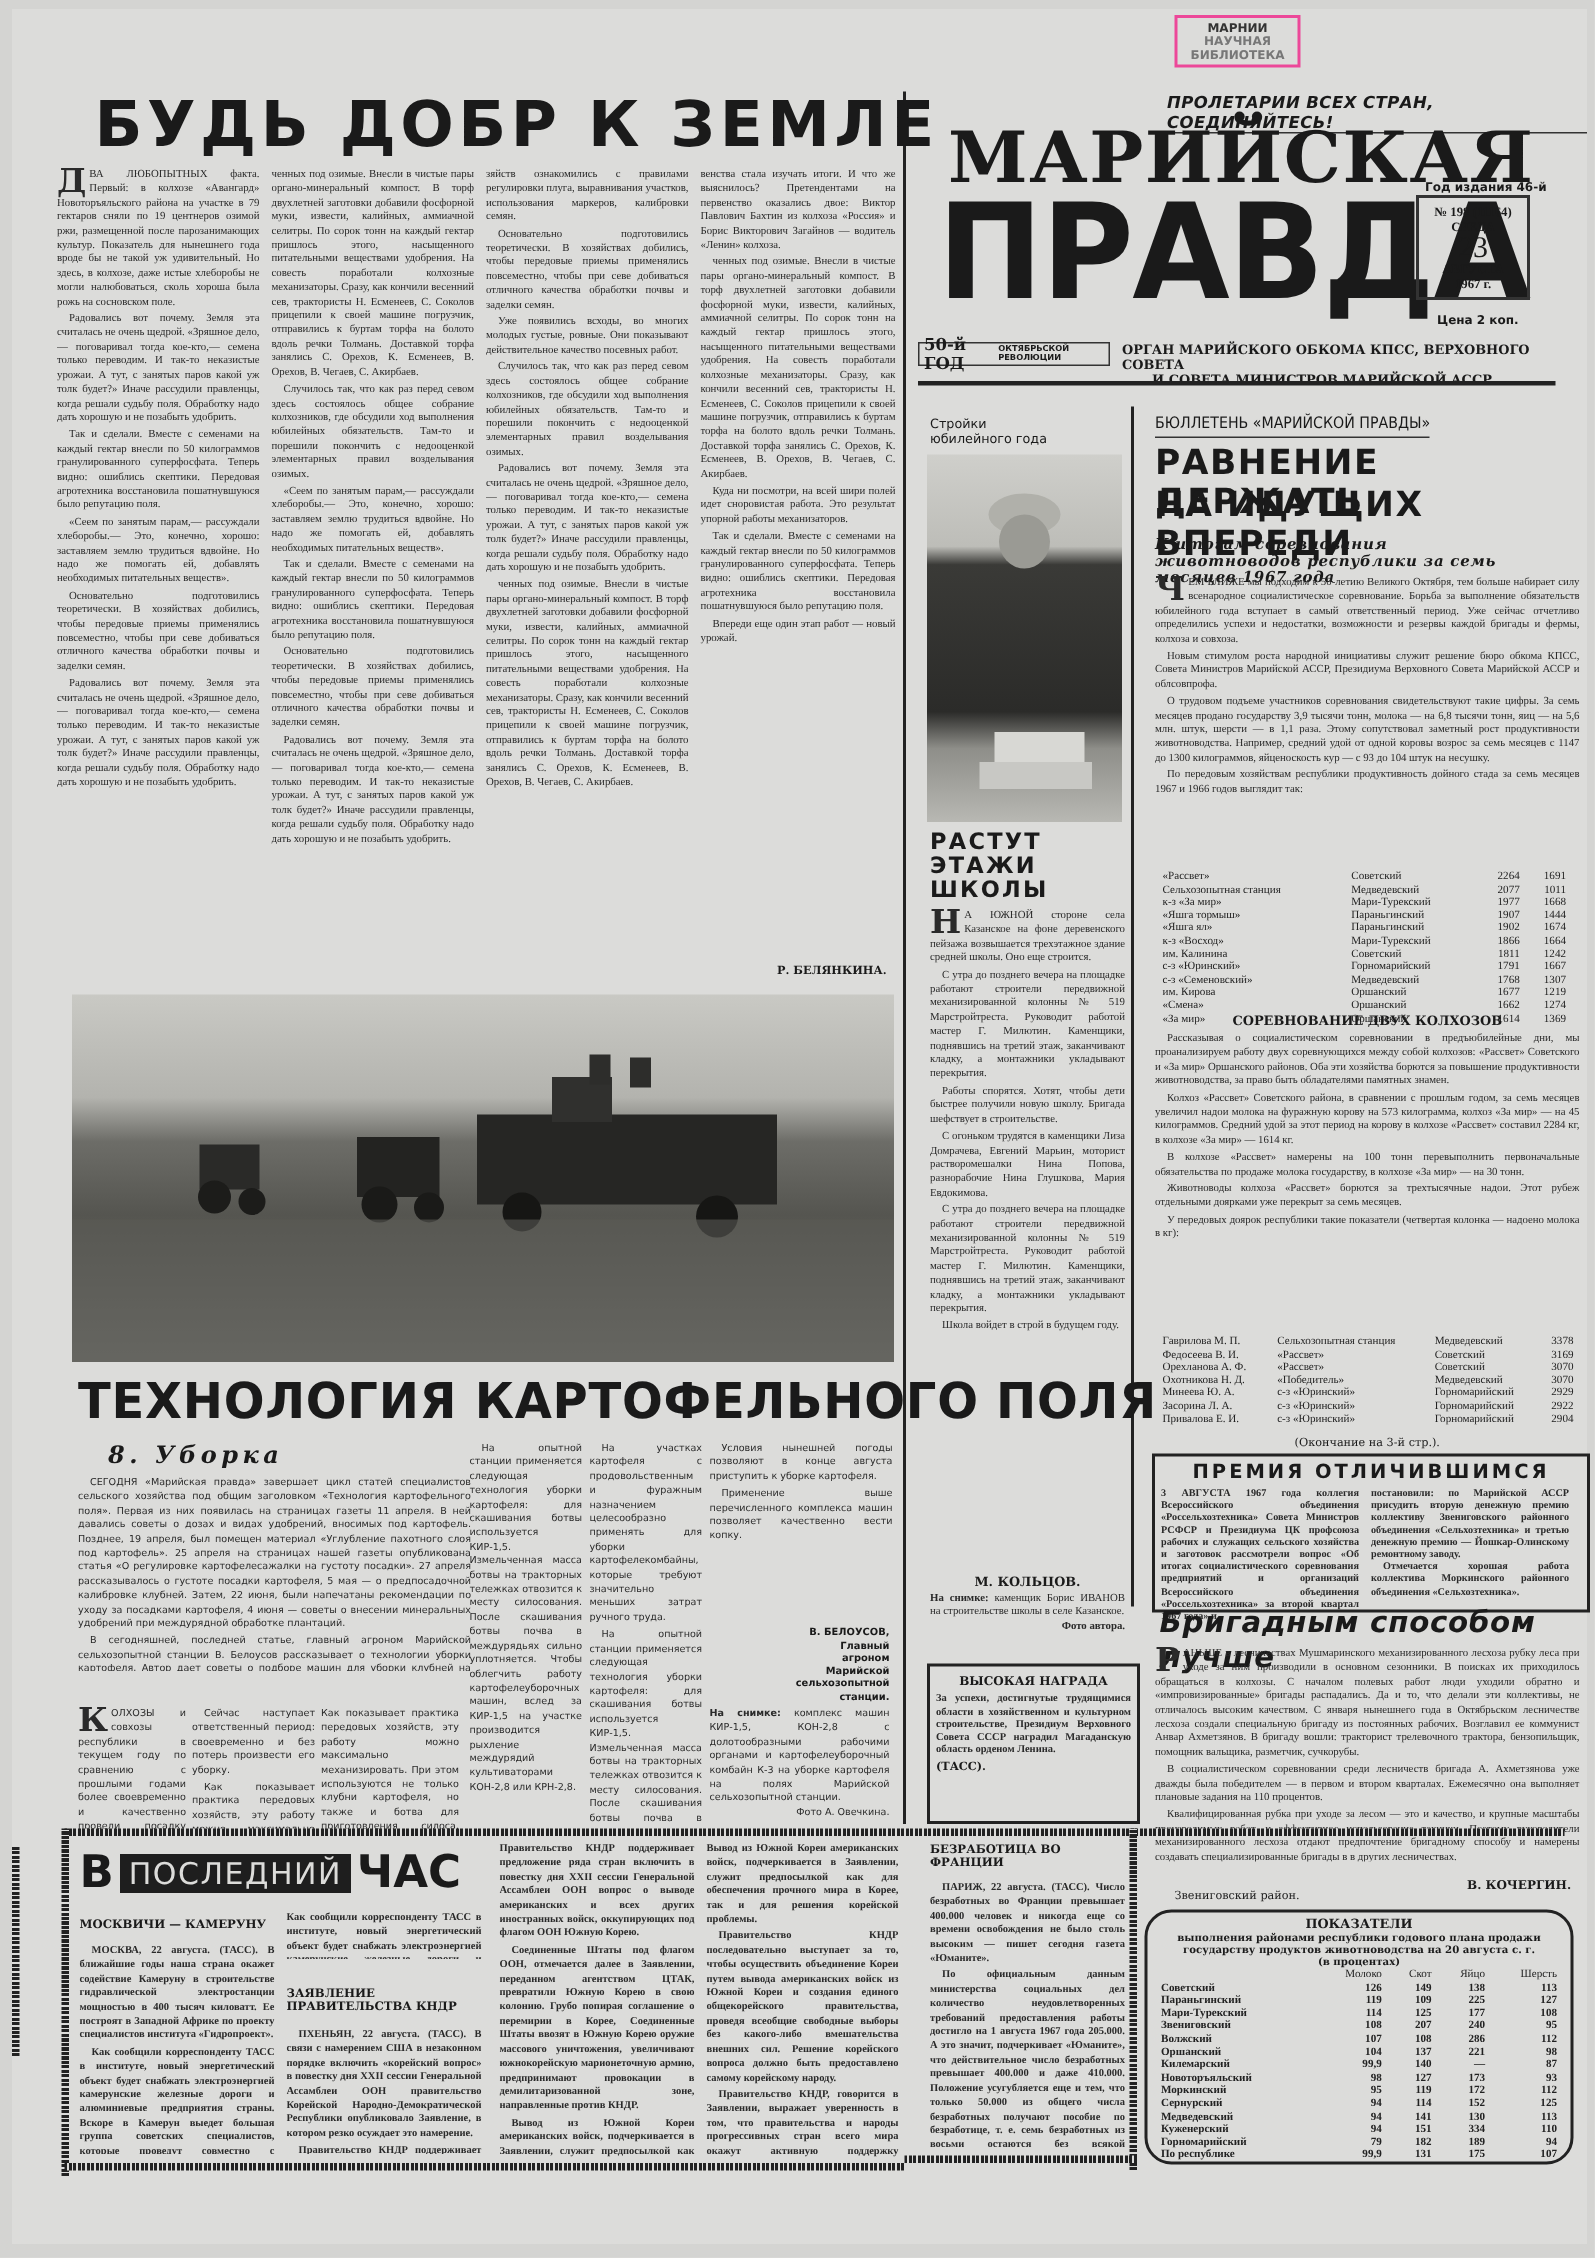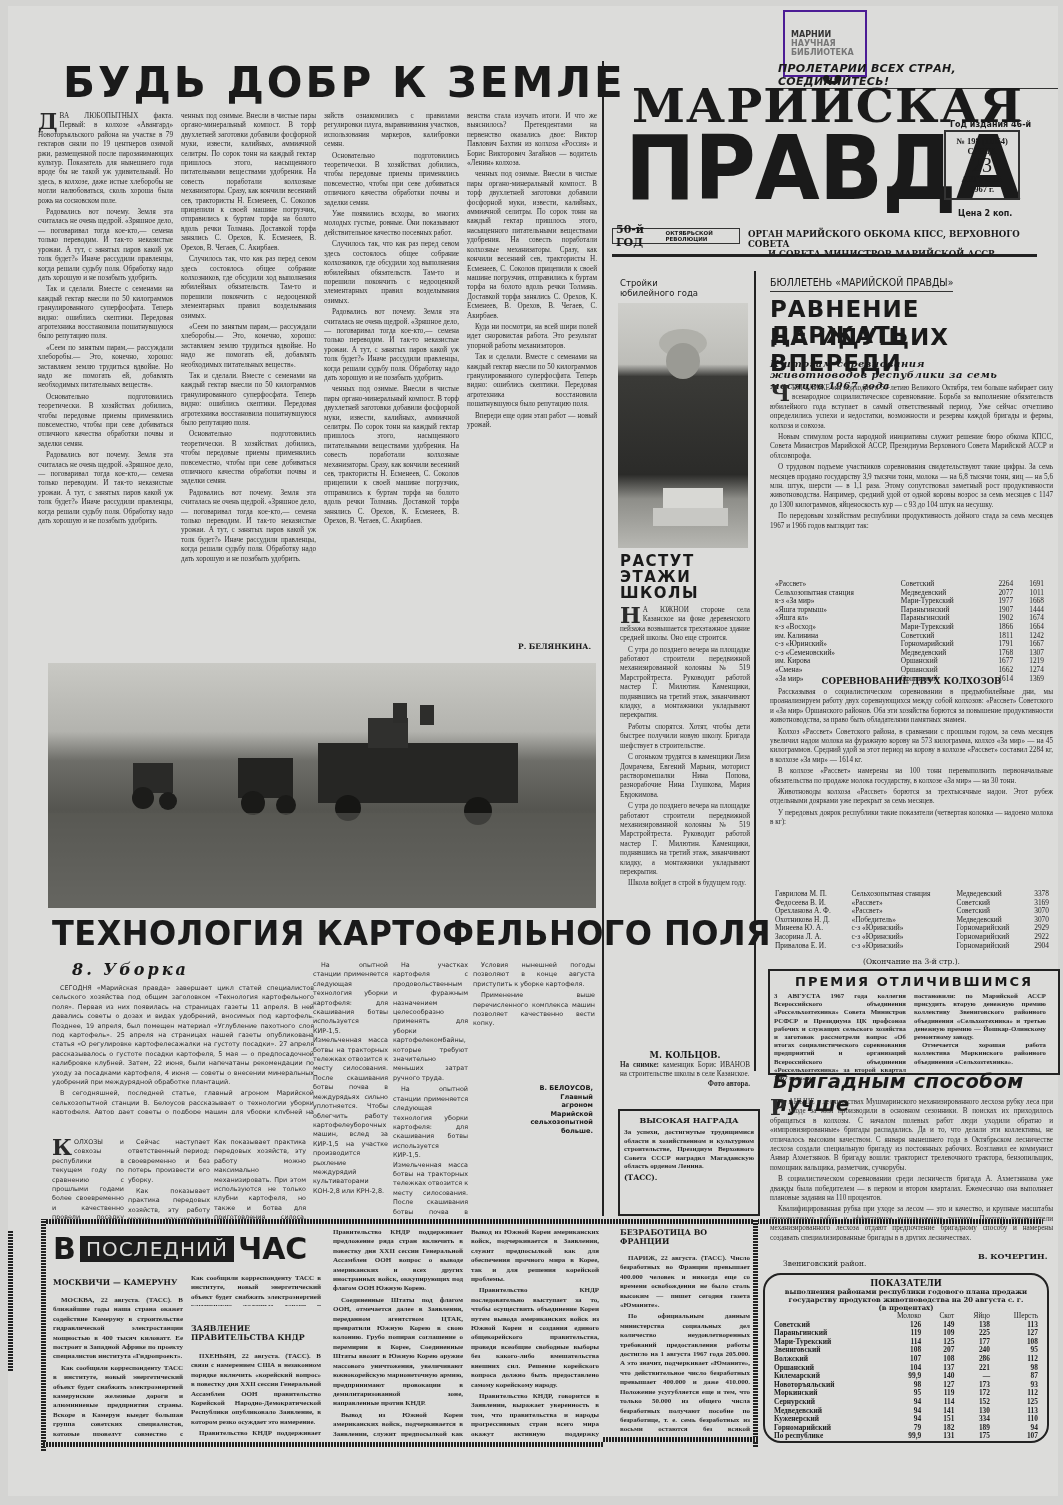--- a/index.html
+++ b/index.html
@@ -10,21 +10,21 @@
   .col-text p{margin:0 0 2px 0;text-indent:8px;}
   .dropcap{float:left;font-size:22px;line-height:18px;font-weight:bold;margin-right:2px;font-family:"DejaVu Serif",serif;}
   .rule-v{position:absolute;background:#222;width:2px;}
   .rule-h{position:absolute;background:#222;height:2px;}
   .dotted-h{position:absolute;height:5px;background:repeating-linear-gradient(90deg,#222 0 2px,#dcdcda 2px 3px);}
   .dotted-v{position:absolute;width:5px;background:repeating-linear-gradient(0deg,#222 0 2px,#dcdcda 2px 3px);}
   .photo{position:absolute;background:radial-gradient(ellipse at 40% 40%,#8a8a86,#4a4a46 70%,#2c2c2a);}
   .photo.field{background:
      linear-gradient(180deg,#c9c9c4 0%,#b3b3ae 28%,#6d6d68 40%,#555550 60%,#777772 100%);}
   .hl-main{font-family:"DejaVu Sans Condensed","DejaVu Sans",sans-serif;font-weight:bold;letter-spacing:2px;}
-  .stamp{border:2px solid #4c1d95;font-family:"DejaVu Sans",sans-serif;font-size:8px;font-weight:bold;text-align:left;line-height:9px;padding:18px 6px;color:#333;}
+  .stamp{border:2px solid #ec4899;font-family:"DejaVu Sans",sans-serif;font-size:8px;font-weight:bold;text-align:center;line-height:9px;padding:2px 6px;color:#333;}
   table.data{border-collapse:collapse;font-family:"Liberation Serif",serif;font-size:7.4px;color:#222;}
   table.data td{padding:0 3px;line-height:8.6px;white-space:nowrap;}
   table.data td.num{text-align:right;}
   .boxed{position:absolute;border:2px solid #222;}
   .sans{font-family:"DejaVu Sans",sans-serif;}
   .bold{font-weight:bold;}
   .italic{font-style:italic;}
   .center{text-align:center;}
 </style>
 </head>
@@ -150,21 +150,26 @@
   <div class="abs col-text sans" style="left:465px;top:955px;width:122px;height:90px;overflow:hidden;font-family:'DejaVu Sans',sans-serif;font-size:6.4px;">
     <p>Условия нынешней погоды позволяют в конце августа приступить к уборке картофеля.</p>
     <p>Применение выше перечисленного комплекса машин позволяет качественно вести копку.</p>
   </div>
   <div class="abs sans bold" style="left:465px;top:1078px;width:120px;text-align:right;font-size:6.6px;line-height:8.6px;">
     <div>В. БЕЛОУСОВ,</div>
     <div>Главный</div>
     <div>агроном</div>
     <div>Марийской</div>
     <div>сельхозопытной</div>
-    <div>больше.</div>
+    <div>станции.</div>
+  </div>
+  <div class="abs col-text sans" style="left:465px;top:1132px;width:120px;font-family:'DejaVu Sans',sans-serif;font-size:6.4px;">
+    <span class="bold">На снимке:</span>
+    <span>комплекс машин КИР-1,5, КОН-2,8 с долотообразными рабочими органами и картофелеуборочный комбайн К-3 на уборке картофеля на полях Марийской сельхозопытной станции.</span>
+    <div style="text-align:right;">Фото А. Овечкина.</div>
   </div>
 
   <div class="abs sans" style="left:612px;top:272px;width:85px;font-size:8.5px;line-height:10px;">Стройки юбилейного года</div>
   <div class="photo" style="left:610px;top:297px;width:130px;height:245px;background:linear-gradient(180deg,#cfcfcb 0%,#bdbdb8 25%,#3a3a37 30%,#2b2b29 70%,#8e8e89 80%,#b8b8b3 100%);">
     <svg width="130" height="245">
       <ellipse cx="65" cy="40" rx="24" ry="14" fill="#b0b0aa"></ellipse>
       <ellipse cx="65" cy="58" rx="17" ry="18" fill="#9a9a94"></ellipse>
       <rect x="45" y="185" width="60" height="20" fill="#d8d8d4"></rect>
       <rect x="35" y="205" width="75" height="18" fill="#c8c8c4"></rect>
     </svg>

